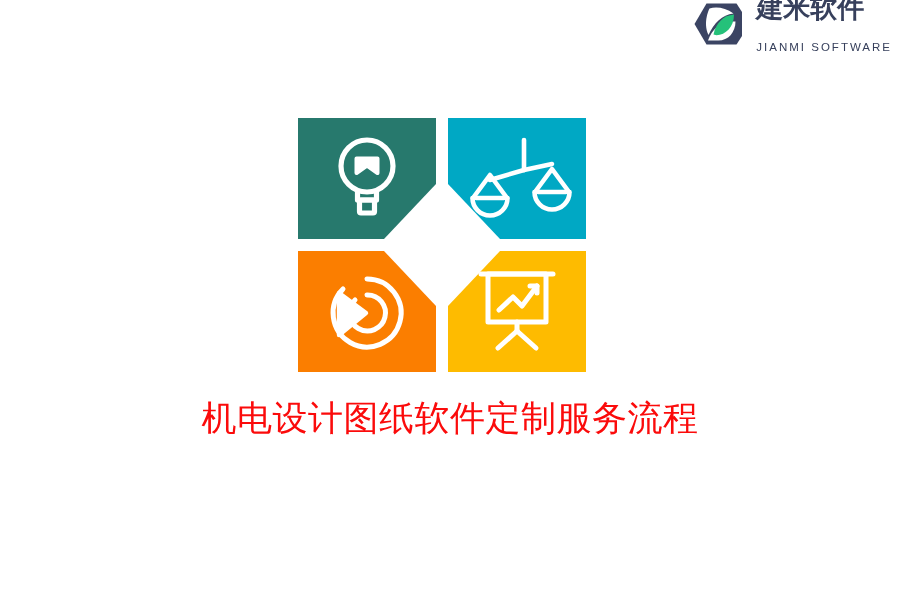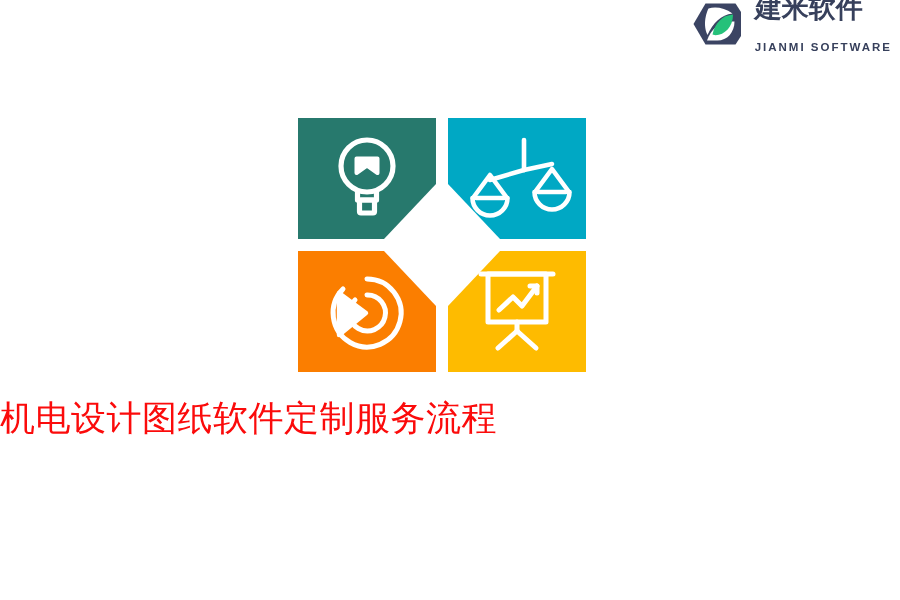--- a/index.html
+++ b/index.html
@@ -42,21 +42,21 @@
     font-size: 27px;
     font-weight: 700;
     color: #37405c;
     letter-spacing: 0px;
     line-height: 1.05;
     white-space: nowrap;
   }
   #brand-name-en {
     font-family: "Liberation Sans", sans-serif;
     font-size: 11.5px;
-    font-weight: 700;
+    font-weight: 400;
     color: #37405c;
     letter-spacing: 2.0px;
     margin-top: 20px;
     white-space: nowrap;
   }
 
   
   #quadrant-graphic {
     position: absolute;
     left: 298px;
@@ -87,20 +87,21 @@
   #quad-cell-scales    { left: 150px; top: 0px; }
   #quad-cell-radar     { left: 0px;   top: 133px; }
   #quad-cell-chart     { left: 150px; top: 133px; }
 
   
   #page-title {
     position: absolute;
     left: 0;
     right: 0;
     top: 398px;
+    text-align: center;
     font-family: "DejaVu Serif", "Liberation Serif", serif;
     font-size: 35px;
     line-height: 41px;
     color: #fb0b0b;
     font-weight: 400;
     letter-spacing: 0.5px;
   }
   #page-title .title-line {
     display: block;
   }

